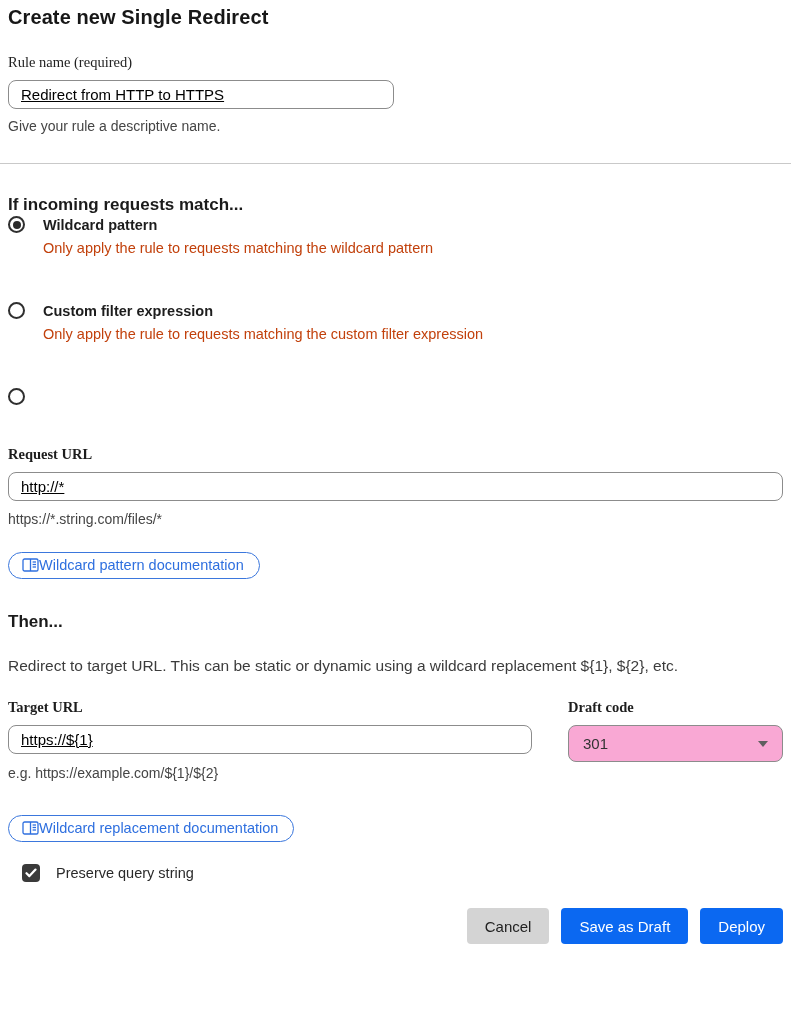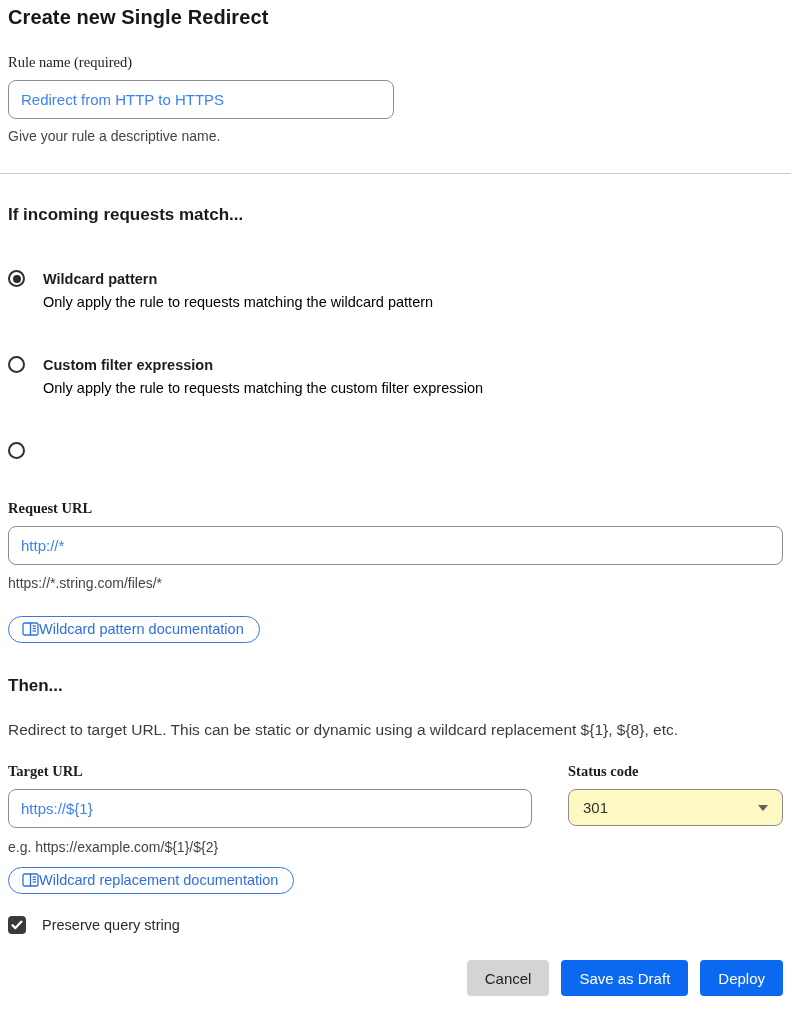--- a/index.html
+++ b/index.html
@@ -13,51 +13,51 @@
     overflow: hidden;
   }
 
   h1.page-title { font-size: 20px; font-weight: 700; margin: 0; color: #171717; letter-spacing: 0.1px; }
 
   .field-label { font-size: 14.5px; color: #222; margin-top: 25px; font-family: Liberation Serif, serif; }
   .field-label.bold { font-weight: 700; color: #1d1d1d; }
 
   input.text-input {
     display: block; margin-top: 9px;
-    height: 39px; padding: 0 12px;
+    height: 29px; padding: 0 12px;
     font-family: "Liberation Sans", sans-serif;
-    font-size: 15px; color: #3b82f6;
+    font-size: 15px; color: #000000;
     border: 1px solid #8c8c8c; border-radius: 8px;
-    outline: none; background: #fff;
+    outline: none; background: #fff; text-decoration: underline;
   }
   .rule-name-width { width: 386px; }
   .full-width { width: 100%; }
   .target-width { width: 100%; }
 
   .help-text { font-size: 14px; color: #454545; margin-top: 6px; line-height: 23px; }
 
   .divider { border: none; height: 1px; background: #c9c9c9; margin: 25px -8px 0 -8px; }
 
   h2.section-heading { font-size: 17px; font-weight: 700; color: #1b1b1b; margin: 31px 0 0 0; }
 
-  .radio-group { margin-top: 44px; }
+  .radio-group { }
   .radio-option { display: flex; align-items: flex-start; margin-bottom: 41px; }
   .radio-option:last-child { margin-bottom: 0; }
   .radio-circle {
     flex: 0 0 auto; width: 17px; height: 17px; margin-top: 1px;
     border: 2px solid #2f2f2f; border-radius: 50%;
     position: relative; background: #fff; cursor: pointer;
   }
   .radio-circle.radio-on::after {
     content: ""; position: absolute; left: 2.5px; top: 2.5px;
     width: 8px; height: 8px; border-radius: 50%; background: #2b2b2b;
   }
   .radio-texts { margin-left: 18px; }
   .radio-label { font-size: 14.5px; font-weight: 700; color: #1d1d1d; line-height: 21px; }
-  .radio-desc { font-size: 14.5px; color: #000000; line-height: 23px; margin-top: 1px; }
+  .radio-desc { font-size: 14.5px; color: #c2410c; line-height: 23px; margin-top: 1px; }
 
   .section-gap { margin-top: 41px; }
 
   .doc-pill {
     display: inline-flex; align-items: center; gap: 0;
     margin-top: 21px; padding: 4px 15px 5px 13px;
     border: 1px solid #3b77dd; border-radius: 15px;
     background: #fff; color: #2e6fdf; font-size: 14.5px;
     font-family: "Liberation Sans", sans-serif; cursor: pointer;
   }
@@ -67,29 +67,29 @@
 
   .target-row { display: flex; margin-top: 24px; gap: 28px; }
   .target-col { width: 546px; }
   .status-col { width: 224px; margin-left: 8px; }
   .target-row .field-label { margin-top: 0; }
 
   .select-box {
     display: flex; align-items: center; justify-content: space-between;
     margin-top: 9px; height: 37px; padding: 0 14px;
     border: 1px solid #8c8c8c; border-radius: 8px;
-    font-size: 15px; color: #333; background: #fef9c3; cursor: pointer;
+    font-size: 15px; color: #333; background: #f9a8d4; cursor: pointer;
   }
   .caret-down {
     width: 0; height: 0;
     border-left: 5px solid transparent; border-right: 5px solid transparent;
     border-top: 6px solid #5f5f5f;
   }
 
-  .check-row { display: flex; align-items: center; margin-top: 22px; }
+  .check-row { display: flex; align-items: center; margin-top: 22px; margin-left: 14px; }
   .checkbox {
     width: 18px; height: 18px; border-radius: 4px;
     background: #3a3a3a; display: flex; align-items: center; justify-content: center;
     cursor: pointer; flex: 0 0 auto;
   }
   .check-label { margin-left: 16px; font-size: 14.5px; color: #2a2a2a; }
 
   .footer-actions { display: flex; justify-content: flex-end; gap: 12px; margin-top: 26px; }
   .btn {
     font-family: "Liberation Sans", sans-serif;
@@ -148,38 +148,38 @@
       <line x1="10.6" y1="4" x2="14" y2="4"></line>
       <line x1="10.6" y1="6.5" x2="14" y2="6.5"></line>
       <line x1="10.6" y1="9" x2="14" y2="9"></line>
     </svg>
   </span>
   <span>Wildcard pattern documentation</span>
 </button>
 
 <h2 class="section-heading" style="margin-top:33px">Then...</h2>
 
-<p class="then-desc">Redirect to target URL. This can be static or dynamic using a wildcard replacement ${1}, ${8}, etc.</p>
+<p class="then-desc">Redirect to target URL. This can be static or dynamic using a wildcard replacement ${1}, ${2}, etc.</p>
 
 <div class="target-row">
   <div class="target-col">
     <div class="field-label bold">Target URL</div>
     <input class="text-input target-width" type="text" value="https://${1}" style="">
     <div class="help-text" style="margin-top:8px">e.g. https://example.com/${1}/${2}</div>
   </div>
   <div class="status-col">
-    <div class="field-label bold">Status code</div>
+    <div class="field-label bold">Draft code</div>
     <div class="select-box">
       <span>301</span>
       <span class="caret-down"></span>
     </div>
   </div>
 </div>
 
-<button class="doc-pill" style="margin-top:8px">
+<button class="doc-pill" style="margin-top:30px">
   <span>
     <svg width="17" height="14" viewBox="0 0 17 14" fill="none" stroke="#2e6fdf" stroke-width="1.3">
       <rect x="1" y="1" width="15" height="12" rx="1.6"></rect>
       <line x1="8.5" y1="1" x2="8.5" y2="13"></line>
       <line x1="10.6" y1="4" x2="14" y2="4"></line>
       <line x1="10.6" y1="6.5" x2="14" y2="6.5"></line>
       <line x1="10.6" y1="9" x2="14" y2="9"></line>
     </svg>
   </span>
   <span>Wildcard replacement documentation</span>

